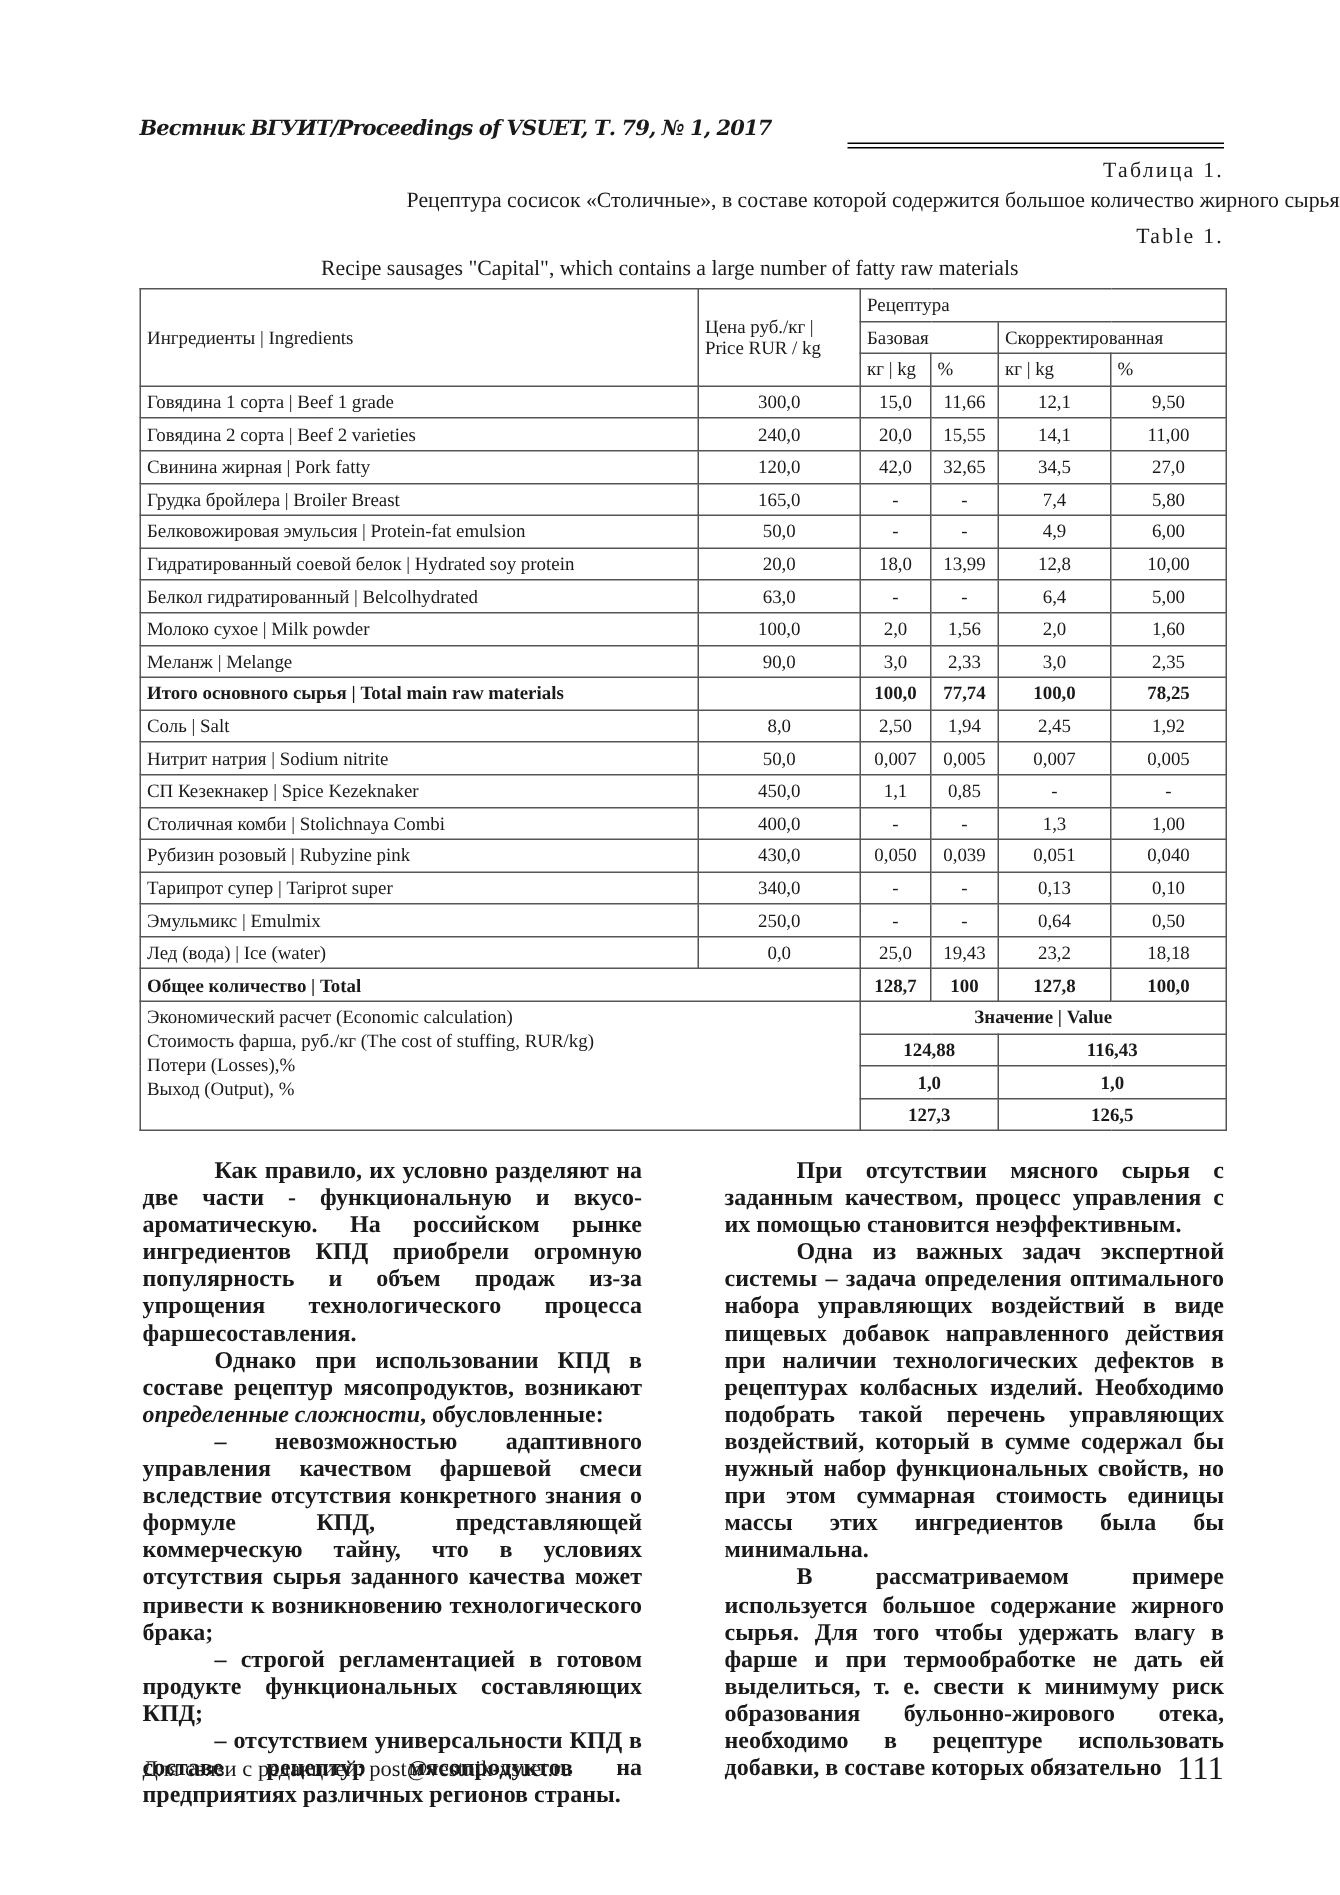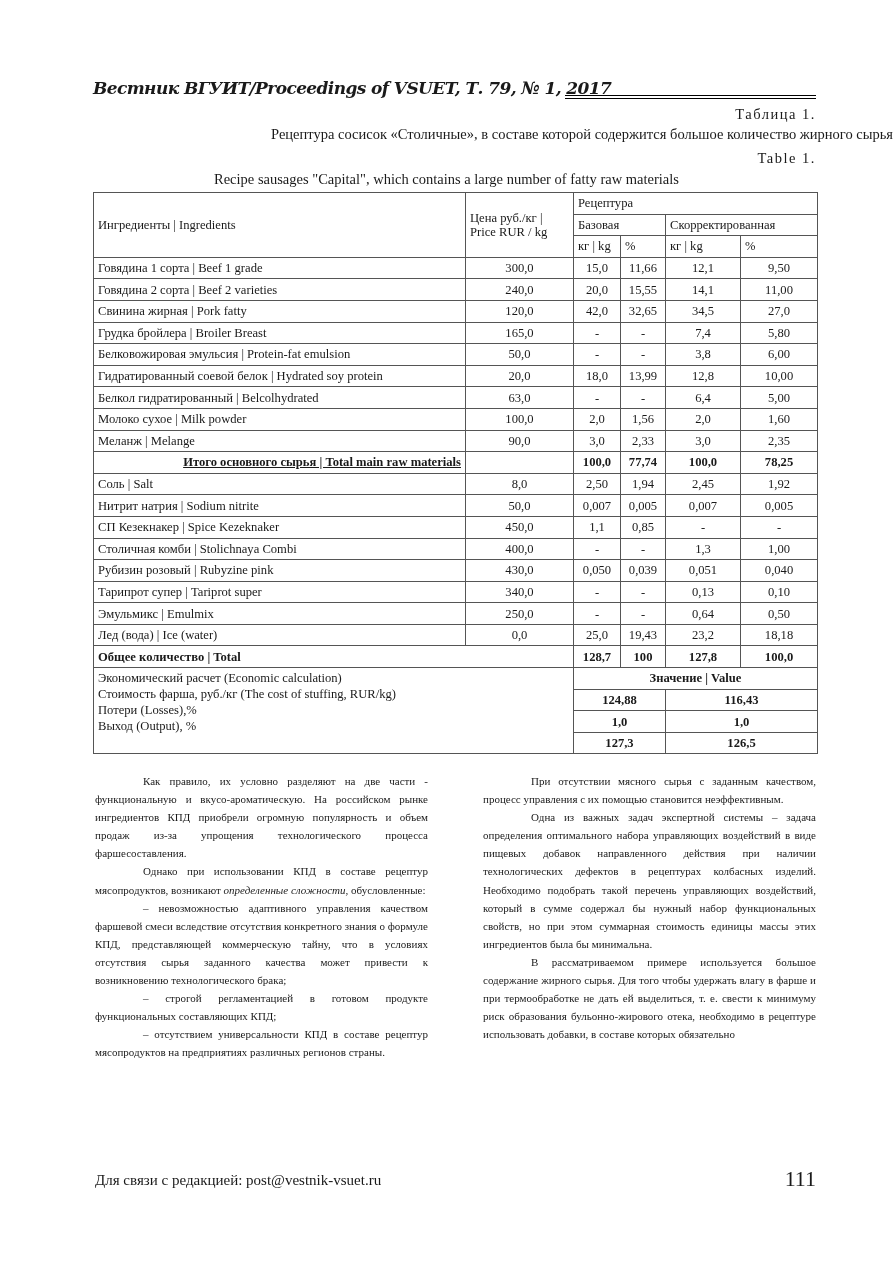--- a/index.html
+++ b/index.html
@@ -1,35 +1,35 @@
 <!DOCTYPE html>
 <html><head>
 <meta charset="utf-8">
 <style>
   html, body { margin:0; padding:0; background:#fff; }
   body { width:893px; height:1263px; position:relative; overflow:hidden; font-family:"Liberation Serif", serif; color:#1a1a1a; }
   .header { position:absolute; left:93px; top:78px; width:723px; height:26px; }
-  .journal { position:absolute; left:0; top:0; font-family:"DejaVu Serif", serif; font-style:italic; font-weight:bold; font-size:17px; letter-spacing:-0.6px; white-space:nowrap; }
+  .journal { position:absolute; left:0; top:0; font-family:"DejaVu Serif", serif; font-style:italic; font-weight:bold; font-size:14px; letter-spacing:-0.6px; white-space:nowrap; }
   .header-rule { position:absolute; left:472px; right:0; top:17px; border-top:1.5px solid #000; }
   .header-rule2 { position:absolute; left:472px; right:0; top:20px; border-top:1px solid #000; }
   .cap { position:absolute; font-size:14.5px; white-space:nowrap; }
   .cap-ru-label { right:77px; top:106px; letter-spacing:1.5px; }
   .cap-ru-title { left:0; width:893px; text-align:right; top:126px; font-size:14.5px; }
   .cap-en-label { right:77px; top:150px; letter-spacing:1.5px;text-align:right; }
   .cap-en-title { left:0; width:893px; text-align:center; top:171px; }
   table.recipe { position:absolute; left:93px; top:192px; width:724px; border-collapse:collapse; font-size:12.6px; table-layout:fixed; }
   table.recipe td, table.recipe th { border:1px solid #555; padding:0 4px; height:20.6px; font-weight:normal; line-height:14px; }
   table.recipe .num { text-align:center; }
   table.recipe .name { text-align:left; white-space:nowrap; overflow:hidden; }
   table.recipe .bold { font-weight:bold; }
-  table.recipe .center { text-align:right;text-decoration:underline; }
+  table.recipe .center { text-align:left; }
   table.recipe th.hdr { text-align:left; }
   .econ-labels { vertical-align:top; font-weight:bold; line-height:16px !important; padding-top:2px !important; }
   .econ-labels div { white-space:nowrap; }
-  .col { position:absolute; top:772px; width:333px; font-size:11px; line-height:18.1px; text-align:justify; }
+  .col { position:absolute; top:772px; width:333px; font-size:16px; line-height:18.1px; text-align:justify;font-weight:bold; }
   .col-left { left:95px; }
   .col-right { left:483px; }
   .col p { margin:0; text-indent:48px; }
   .col p.bullet { text-indent:48px; }
   .footer-contact { position:absolute; left:95px; top:1172px; font-size:15px; }
   .page-number { position:absolute; right:77px; top:1166px; font-size:22px; }
 </style>
 </head>
 <body>
 
@@ -101,21 +101,21 @@
         <td class="num">-</td>
         <td class="num">-</td>
         <td class="num">7,4</td>
         <td class="num">5,80</td>
       </tr>
       <tr>
         <td class="name">Белковожировая эмульсия | Protein-fat emulsion</td>
         <td class="num">50,0</td>
         <td class="num">-</td>
         <td class="num">-</td>
-        <td class="num">3,8</td>
+        <td class="num">4,9</td>
         <td class="num">6,00</td>
       </tr>
       <tr>
         <td class="name">Гидратированный соевой белок | Hydrated soy protein</td>
         <td class="num">20,0</td>
         <td class="num">18,0</td>
         <td class="num">13,99</td>
         <td class="num">12,8</td>
         <td class="num">10,00</td>
       </tr>

